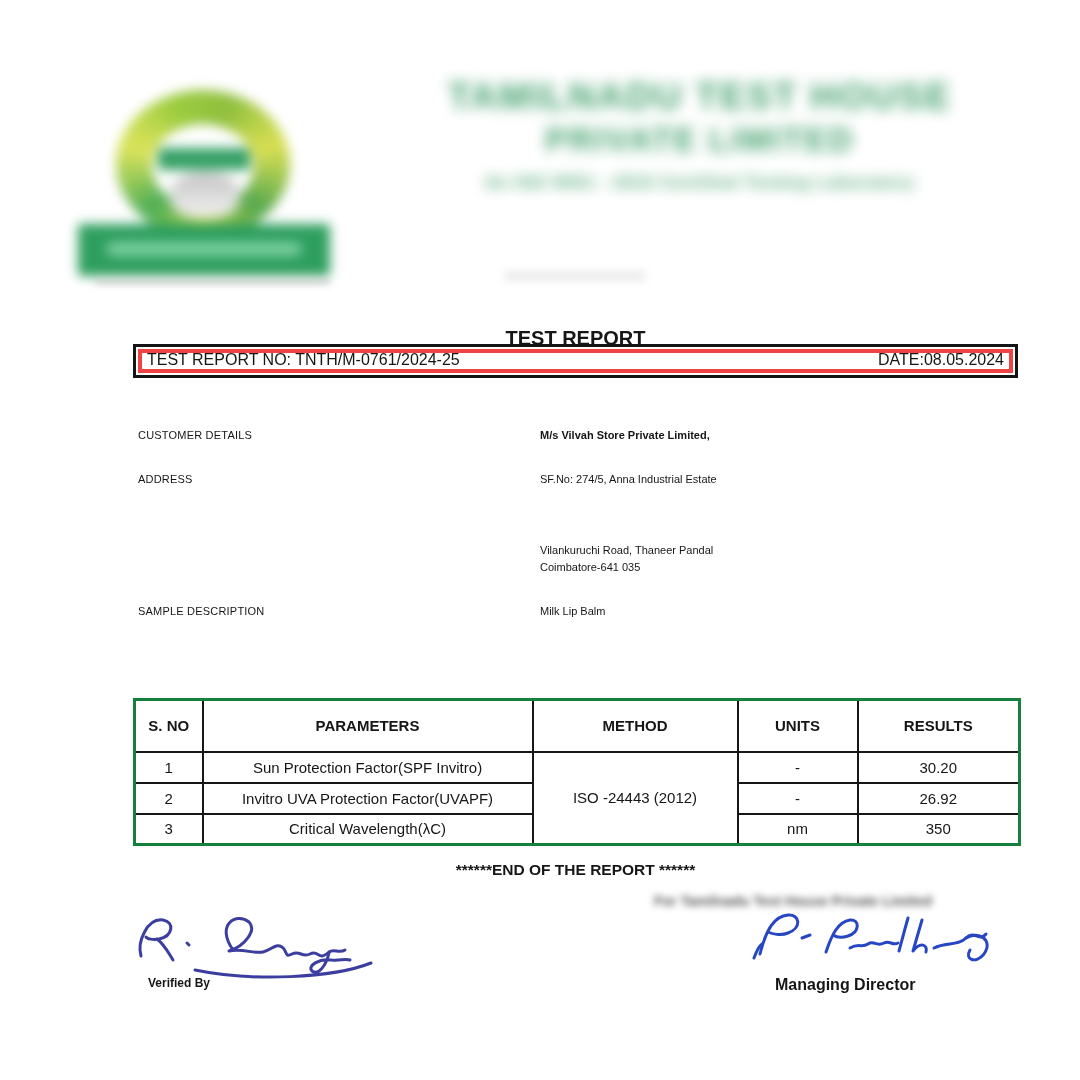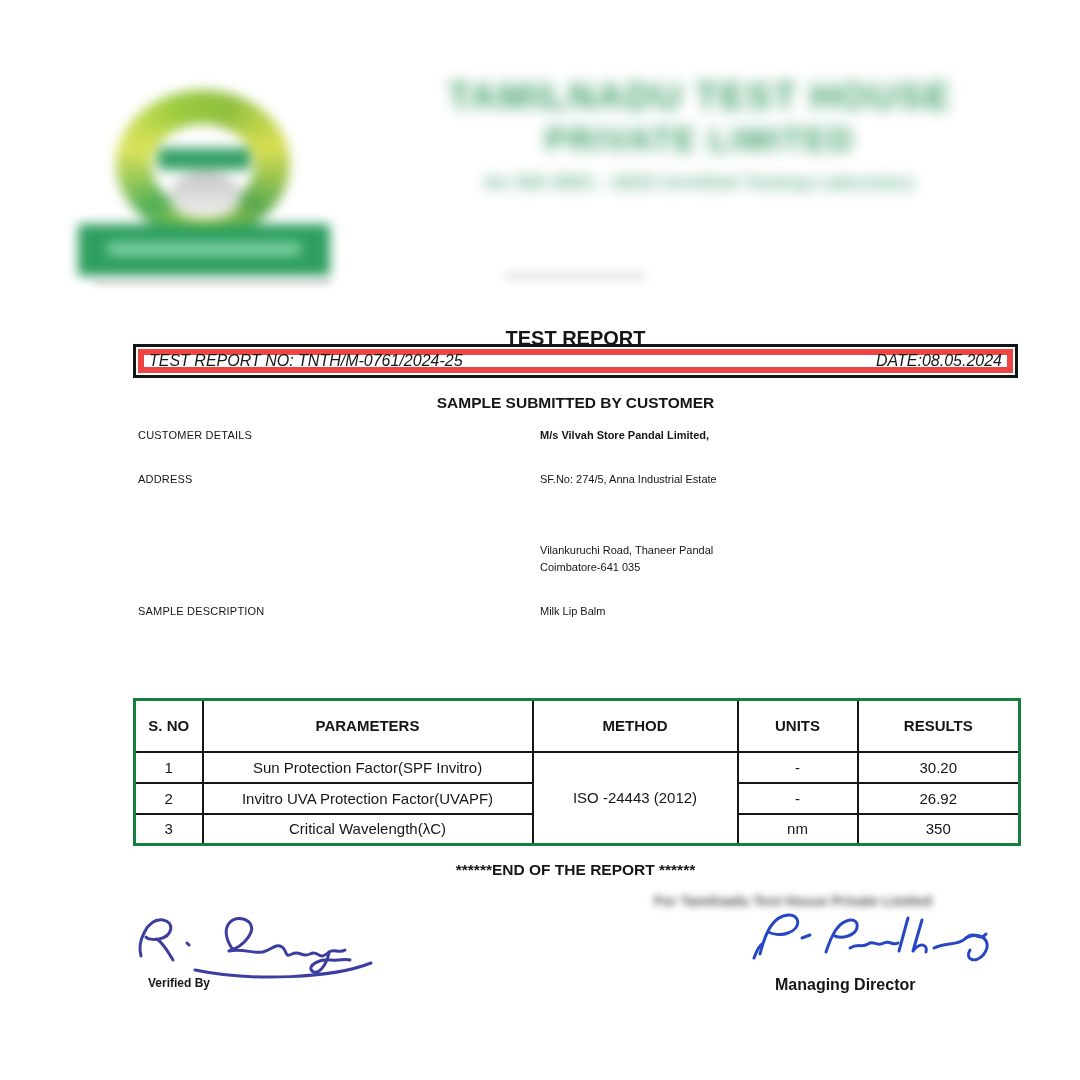--- a/index.html
+++ b/index.html
@@ -23,22 +23,22 @@
   .co2{font-size:33px;margin-top:3px;letter-spacing:2px;white-space:nowrap;}
   .co3{font-size:17px;margin-top:14px;letter-spacing:1px;white-space:nowrap;}
 
   .artifact-a{position:absolute;left:95px;top:279px;width:235px;height:6px;background:#b9b9b9;filter:blur(3px);opacity:.5;}
   .artifact-b{position:absolute;left:505px;top:272px;width:140px;height:8px;background:#c9c9c9;filter:blur(4px);opacity:.45;}
 
   
   .title{position:absolute;left:133px;top:291px;width:885px;text-align:center;font-size:20px;font-weight:bold;margin-top:36px;}
   .report-box{position:absolute;left:133px;top:344px;width:885px;height:34px;border:3px solid #141414;
     box-sizing:border-box;padding:2px;}
-  .report-box-inner{border:6px solid #ef4444;height:100%;box-sizing:border-box;display:flex;
-    justify-content:space-between;align-items:center;padding:0 5px;font-size:16px;font-style:italic;}
+  .report-box-inner{border:4px solid #ef4444;height:100%;box-sizing:border-box;display:flex;
+    justify-content:space-between;align-items:flex-end;padding:0 5px;font-size:16px;}
   .section-heading{position:absolute;left:133px;top:394px;width:885px;text-align:center;font-size:15.5px;font-weight:bold;}
 
   .frow{position:absolute;left:138px;width:880px;height:20px;font-size:11px;}
   .frow .lab{position:absolute;left:0;letter-spacing:.2px;}
   .frow .val{position:absolute;left:402px;}
   .bold{font-weight:bold;}
   .r0{top:429px}.r1{top:473px}.r2{top:544px}.r3{top:561px}.r4{top:605px}
 
   
   table.results{position:absolute;left:133px;top:698px;width:885px;border-collapse:collapse;table-layout:fixed;
@@ -85,25 +85,24 @@
   <div class="artifact-b"></div>
 
   <div class="title">TEST REPORT</div>
   <div class="report-box">
     <div class="report-box-inner">
       <span>TEST REPORT NO: TNTH/M-0761/2024-25</span>
       <span>DATE:08.05.2024</span>
     </div>
   </div>
 
-  <div class="section-heading">SAMPLE SUBMITTED BY CUSTOMER</div>
 
   <div class="frow r0">
     <span class="lab">CUSTOMER DETAILS</span>
-    <span class="val bold">M/s Vilvah Store Pandal Limited,</span>
+    <span class="val bold">M/s Vilvah Store Private Limited,</span>
   </div>
   <div class="frow r1">
     <span class="lab">ADDRESS</span>
     <span class="val">SF.No: 274/5, Anna Industrial Estate</span>
   </div>
   <div class="frow r2">
     <span class="val">Vilankuruchi Road, Thaneer Pandal</span>
   </div>
   <div class="frow r3">
     <span class="val">Coimbatore-641 035</span>

